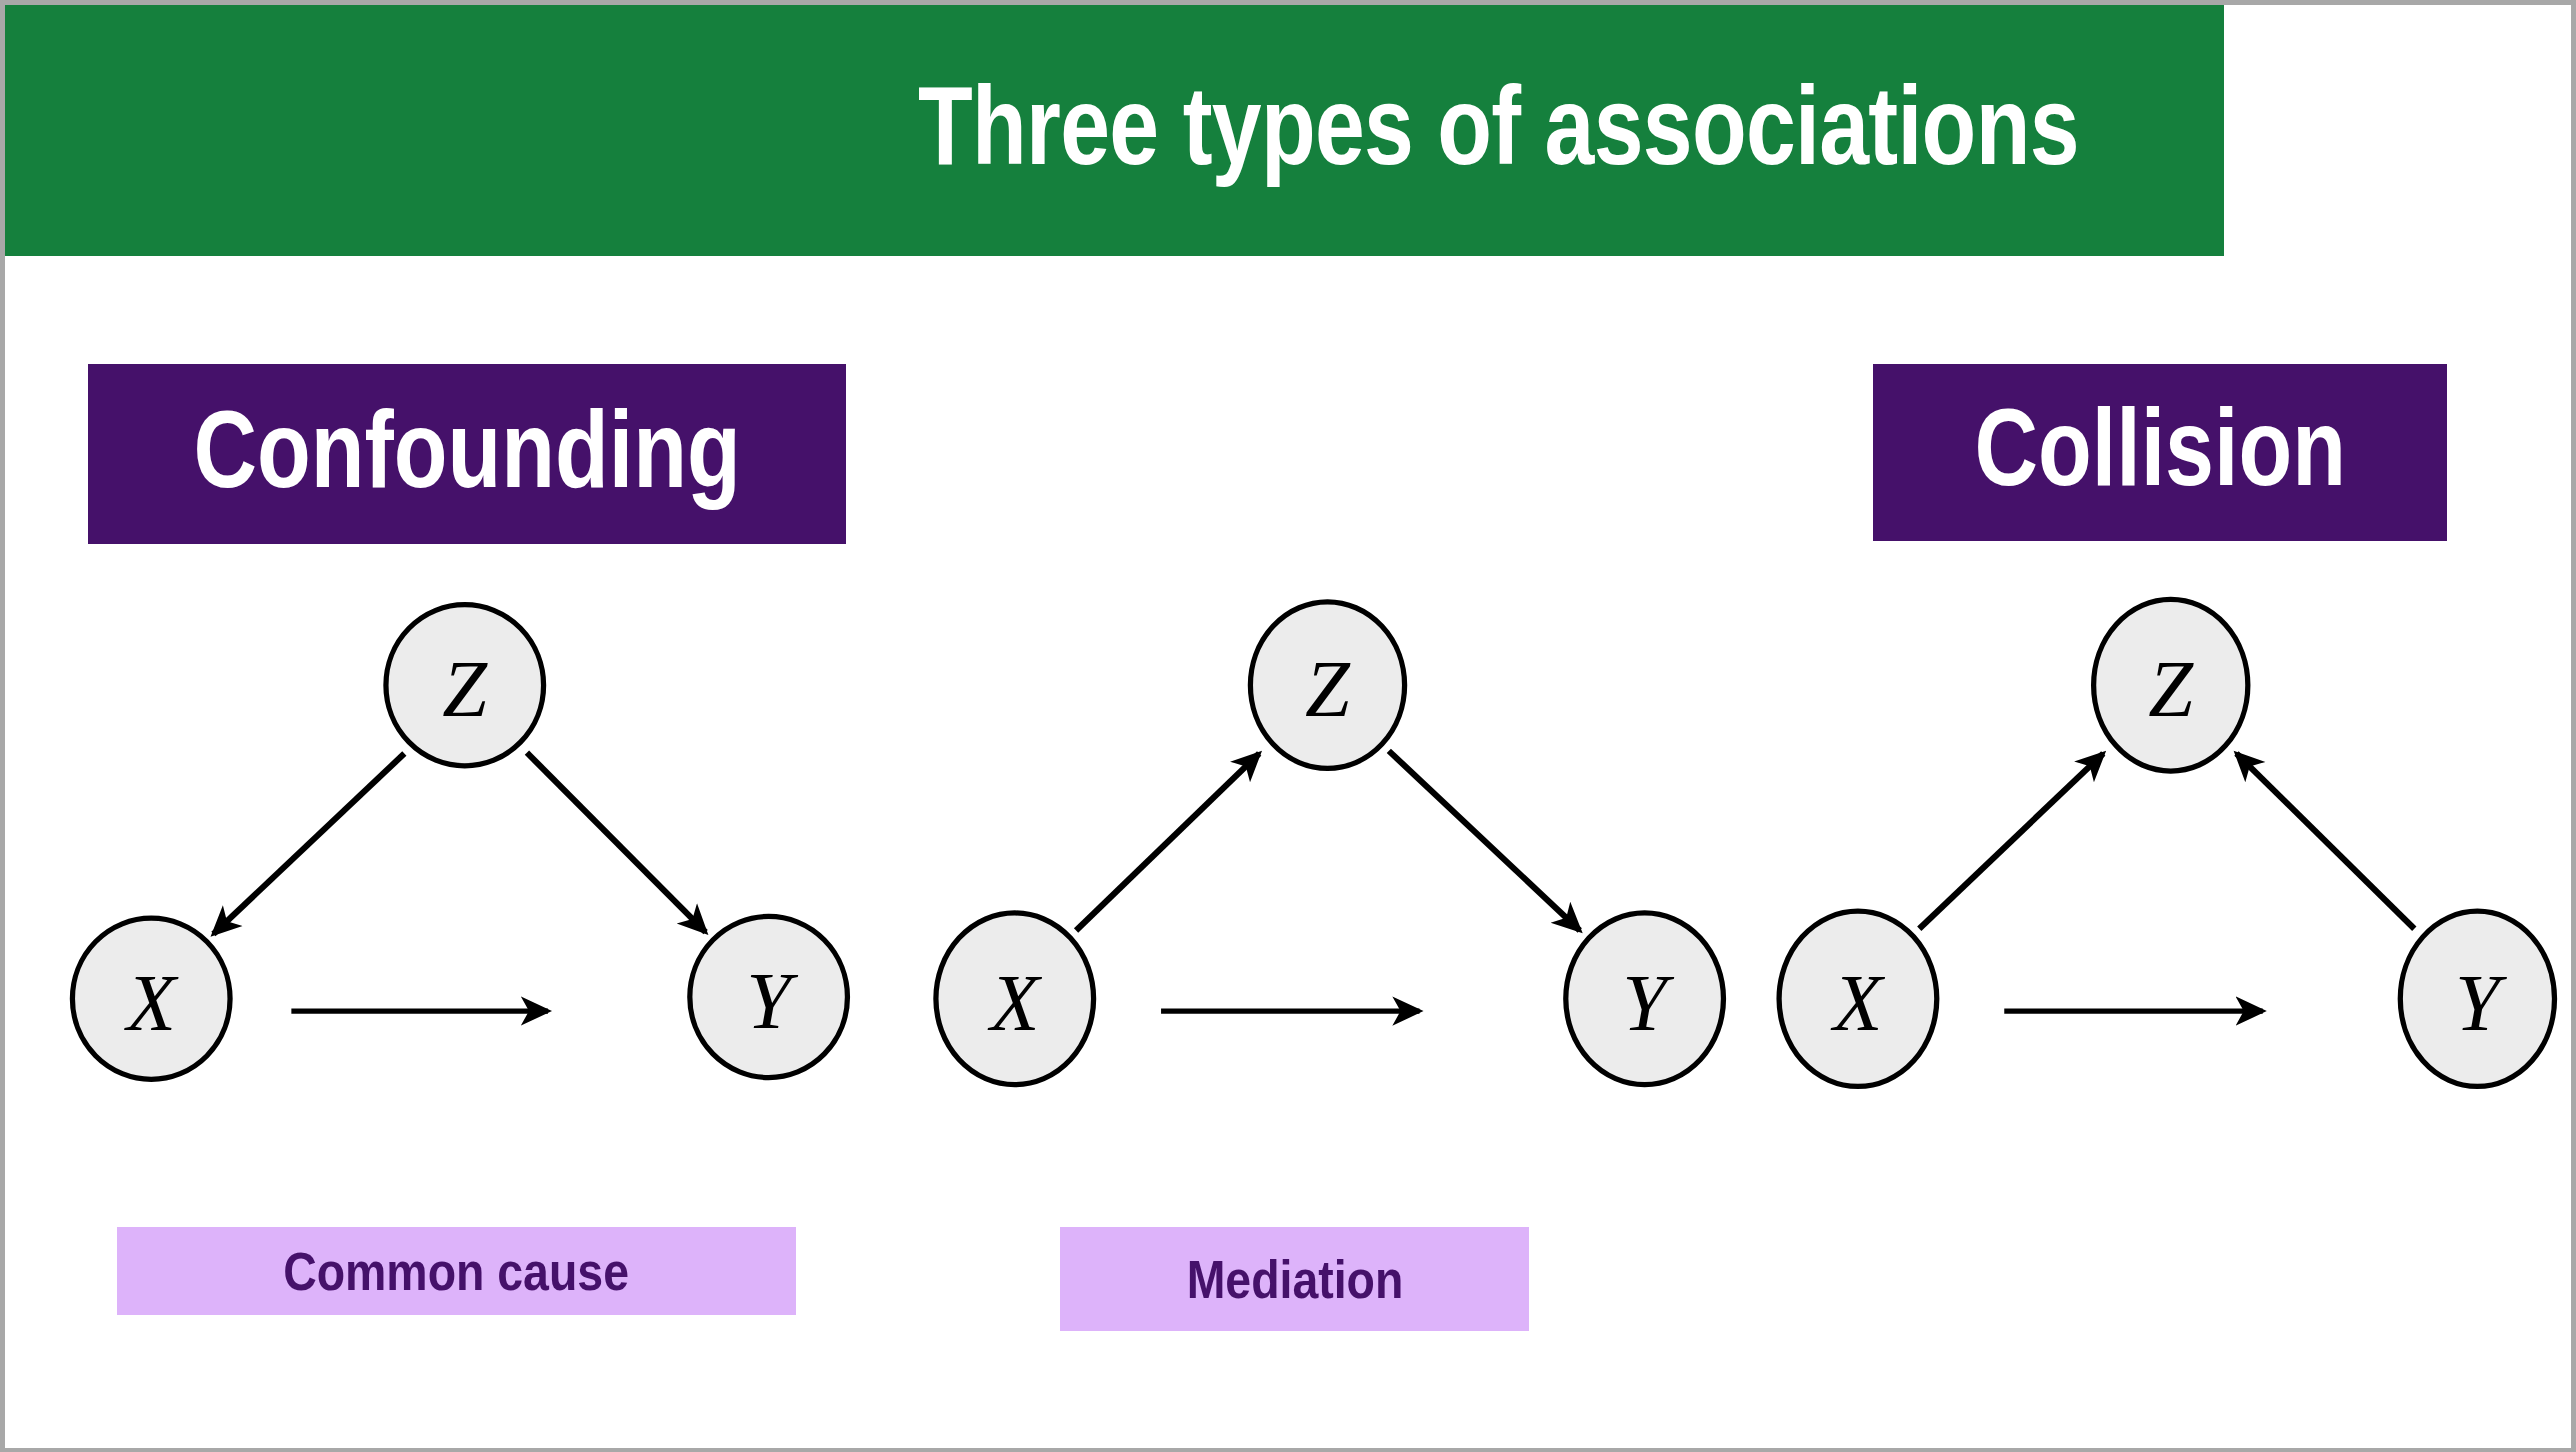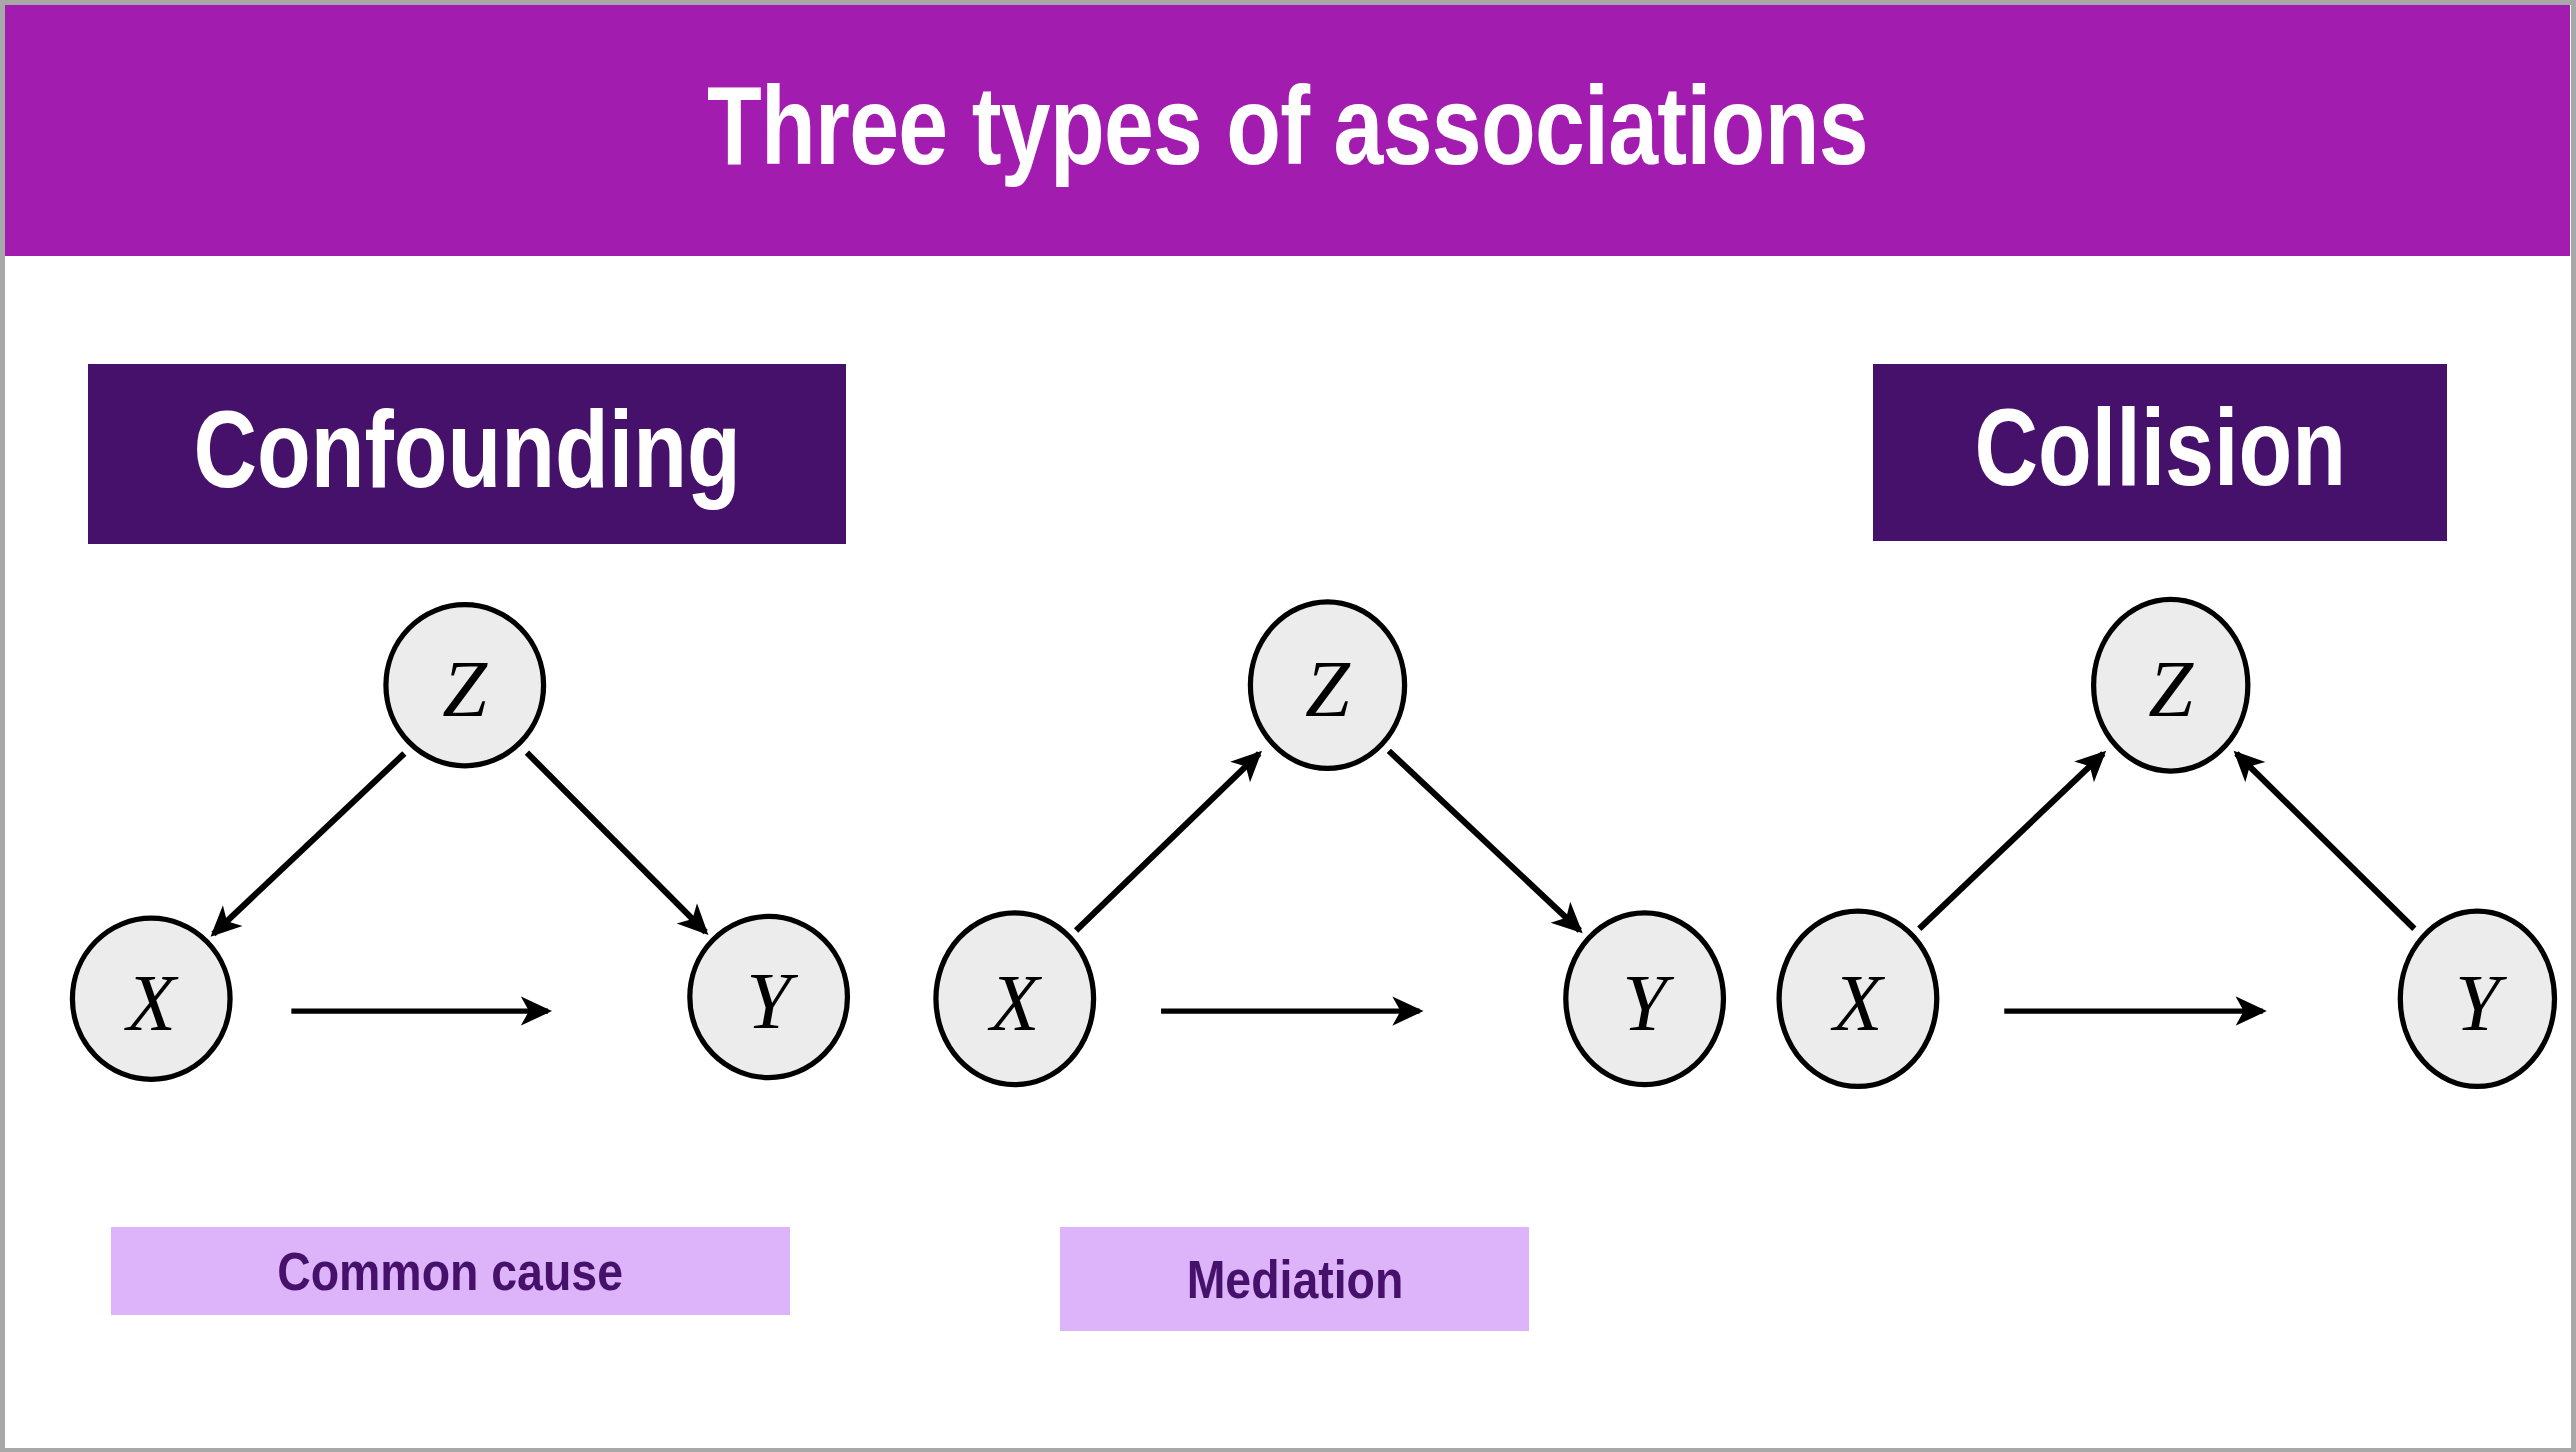--- a/index.html
+++ b/index.html
@@ -22,26 +22,26 @@
     box-sizing: border-box;
     background: #ffffff;
     border: 5.3px solid #a8a8a8;
   }
 
   
   #title-band {
     position: absolute;
     left: 0;
     top: 0;
-    width: 2565px;
+    width: 2219px;
     height: 251px;
-    background: #a21caf;
+    background: #15803d;
     display: flex;
     align-items: center;
-    justify-content: center;
+    justify-content: flex-end;
   }
   #title-text {
     color: #ffffff;
     font-family: "Liberation Sans", sans-serif;
     font-weight: bold;
     font-size: 112px;
     letter-spacing: -0.9px;
     transform: scaleX(0.80);
     transform-origin: center center;
     white-space: nowrap;
@@ -129,21 +129,21 @@
   .caption-chip .cap-line {
     color: #45116a;
     font-family: "Liberation Sans", sans-serif;
     font-weight: bold;
     font-size: 54px;
     line-height: 1.08;
     white-space: nowrap;
     transform: scaleX(0.86);
     transform-origin: center center;
   }
-  #cap-confounding { left: 106px; top: 971px; width: 679px;  height: 88px; }
+  #cap-confounding { left: 112px; top: 971px; width: 679px;  height: 88px; }
   #cap-causation   { left: 153px; top: 971px; width: 469px;  height: 104px;  }
   #cap-collision   { left: 105px; top: 971px; width: 583px;  height: 200px; }
 </style>
 </head>
 <body>
 
 <div id="slide">
 
   <div id="title-band">
     <div id="title-text">Three types of associations</div>

